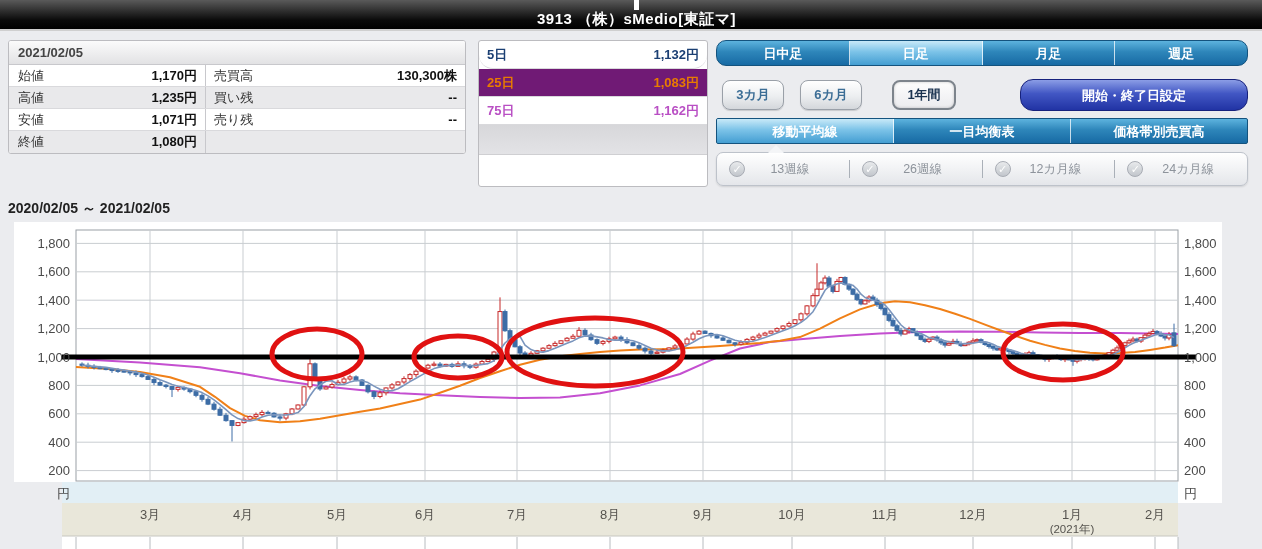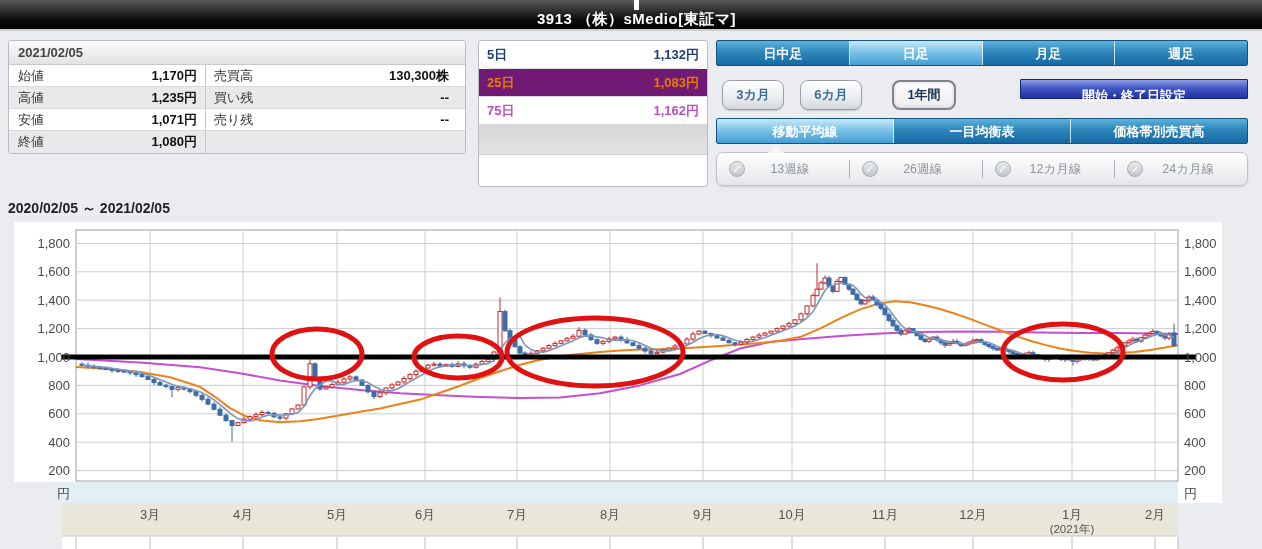--- a/index.html
+++ b/index.html
@@ -18,53 +18,53 @@
   #quote-panel { left:8px; top:40px; width:458px; height:114px; }
   .q-date { height:24px; line-height:24px; padding-left:9px; font-size:13px; font-weight:bold; color:#444;
     background:linear-gradient(#fbfbfb,#e2e2e4); border-bottom:1px solid #c8c8cc; }
   .q-row { height:22px; display:flex; align-items:center; font-size:13px; color:#333; border-bottom:1px solid #d9d9dc; }
   .q-row:last-child { border-bottom:none; }
   .q-row.alt { background:#e9e9eb; }
   .q-lab1 { width:58px; padding-left:9px; }
   .q-val1 { width:130px; text-align:right; font-weight:bold; color:#111; }
   .q-div  { width:1px; height:100%; background:#c8c8cc; margin-left:8px; }
   .q-lab2 { width:70px; padding-left:8px; }
-  .q-val2 { flex:1; text-align:right; font-weight:bold; color:#111; padding-right:16px; }
+  .q-val2 { flex:1; text-align:right; font-weight:bold; color:#111; padding-right:8px; }
 
   #ma-panel { left:478px; top:40px; width:230px; height:147px; }
   .ma-row { height:28px; display:flex; align-items:center; font-size:13px; font-weight:bold;
     border-bottom:1px solid #d9d9dc; padding:0 8px; }
   .ma-row.alt { background:#701a75; }
   .ma-val { flex:1; text-align:right; }
   .ma-gray { height:30px; background:linear-gradient(#d7d7da,#e3e3e6); border-bottom:1px solid #cfcfd2; }
 
   
   .tabbar { position:absolute; left:716px; width:532px; height:26px; display:flex;
     border:1px solid #14537e; border-radius:2px; overflow:hidden;
     background:linear-gradient(#5db3de,#2e86ba 45%,#176aa4); }
   .tab { flex:1; text-align:center; line-height:25px; color:#fff; font-size:13px; font-weight:bold;
     border-right:1px solid rgba(255,255,255,.75); cursor:pointer; }
   .tab:last-child { border-right:none; }
   .tab.sel { background:linear-gradient(#c8e9f8,#7cc3e8 45%,#449ed2); }
-  #tabbar-period { top:40px; }
+  #tabbar-period { top:40px;border-radius:10px; }
   #tabbar-indicator { top:118px; }
   .notch { position:absolute; left:768px; top:145px; width:0; height:0; z-index:5;
     border-left:8px solid transparent; border-right:8px solid transparent; border-bottom:8px solid #f4f5f7; }
 
   
   .rbtn { position:absolute; top:80px; height:30px; border:1px solid #9aa0a8; border-radius:8px;
     background:linear-gradient(#ffffff,#eceef0 55%,#d4d7db); font-size:13px; font-weight:bold; color:#3c6e96;
     text-align:center; line-height:28px; cursor:pointer; box-shadow:0 1px 1px rgba(0,0,0,.15); }
   .rbtn.sel { border:2px solid #7d848c; background:linear-gradient(#fdfdfd,#ececef); color:#1b3350;
     line-height:26px; box-shadow:inset 0 0 3px rgba(0,0,0,.2); }
   #btn-3m { left:722px; width:62px; }
   #btn-6m { left:800px; width:62px; }
   #btn-1y { left:892px; width:64px; }
-  #btn-dates { position:absolute; left:1020px; top:79px; width:228px; height:20px;
-    background:linear-gradient(#8b9de6,#4257c4 45%,#2133a4); border:1px solid #16217c; border-radius:1px;
+  #btn-dates { position:absolute; left:1020px; top:79px; width:228px; height:32px;
+    background:linear-gradient(#8b9de6,#4257c4 45%,#2133a4); border:1px solid #16217c; border-radius:13px;
     color:#fff; font-size:13px; font-weight:bold; text-align:center; line-height:31px; cursor:pointer; }
 
   
   #cb-panel { position:absolute; left:716px; top:152px; width:532px; height:34px;
     background:linear-gradient(#ffffff,#e4e6ea); border:1px solid #bdc2ca; border-radius:7px;
     display:flex; align-items:center; box-shadow:0 1px 2px rgba(0,0,0,.12); }
   .cb-item { flex:1; display:flex; align-items:center; cursor:pointer; }
   .cb-sep { width:1px; height:18px; background:#aab0b8; }
   .cbi { display:inline-block; width:16px; height:16px; border-radius:50%; margin-left:12px;
     background:linear-gradient(#e8eaec,#c2c6cc); border:1px solid #a8acb4; color:#fff;

